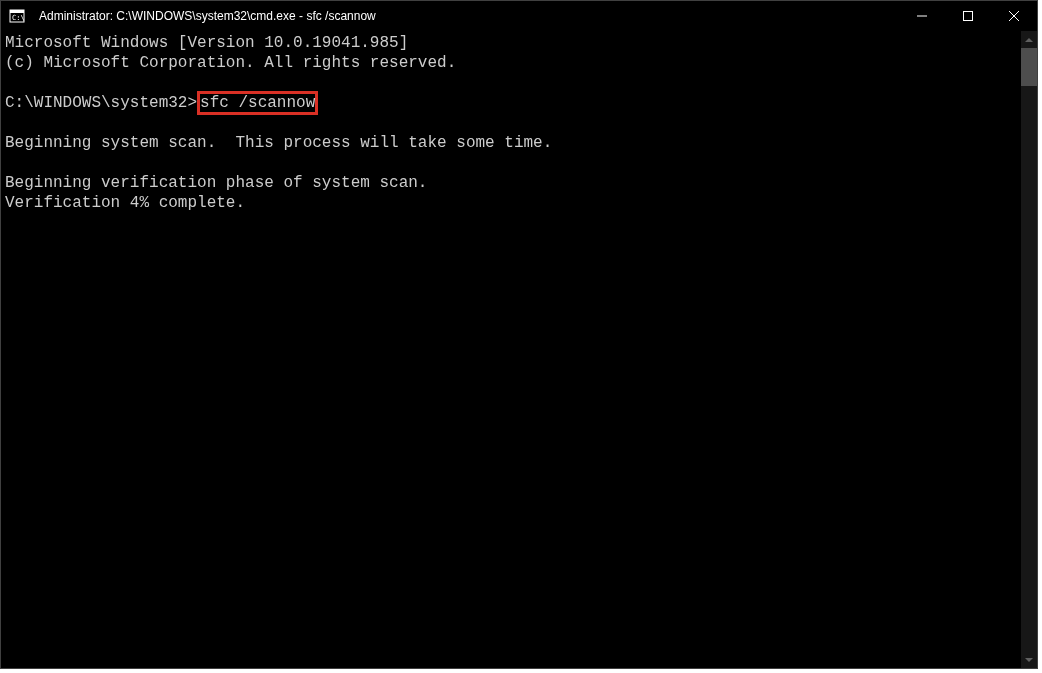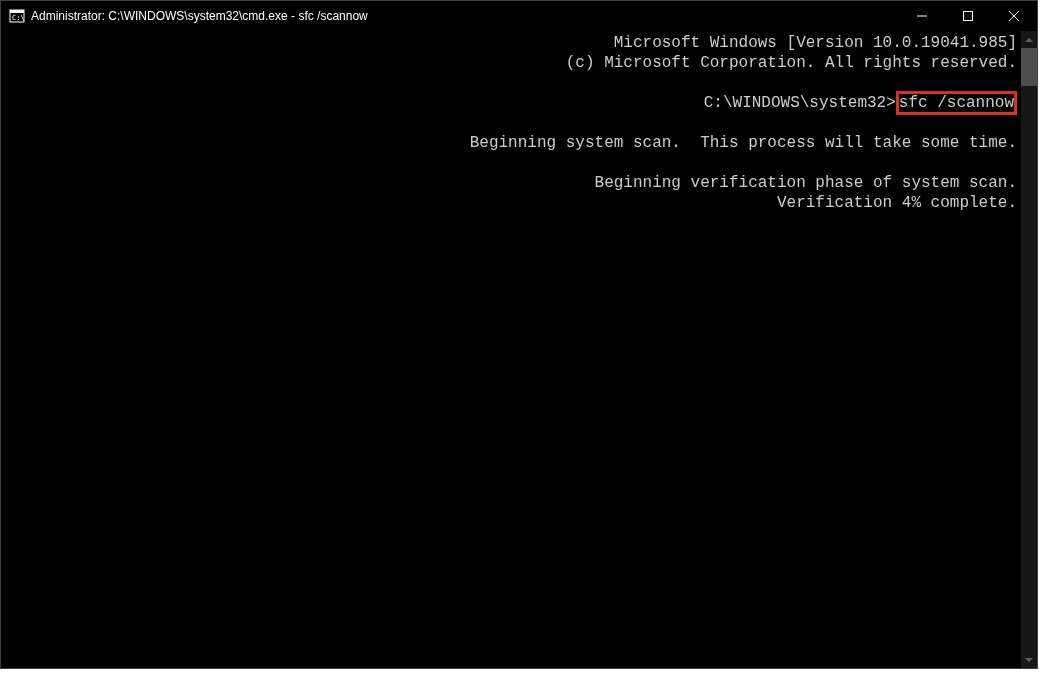--- a/index.html
+++ b/index.html
@@ -41,39 +41,39 @@
       width: 16px;
       height: 16px;
       display: flex;
       align-items: center;
       justify-content: center;
     }
     .titlebar-title {
       color: #ffffff;
       font-size: 12px;
       white-space: nowrap;
+      margin-left: 8px;
     }
     .titlebar-controls {
       display: flex;
       height: 100%;
     }
     .titlebar-btn {
       width: 46px;
       height: 30px;
       display: flex;
       align-items: center;
       justify-content: center;
       color: #ffffff;
       cursor: pointer;
     }
     .content-area {
       flex: 1;
       display: flex;
       position: relative;
-      text-align: right;
     }
     .terminal {
       flex: 1;
       background: #000000;
       color: #cccccc;
       font-family: "Consolas", "Courier New", monospace;
       font-size: 16px;
       line-height: 20px;
       padding: 2px 4px;
       white-space: pre;

